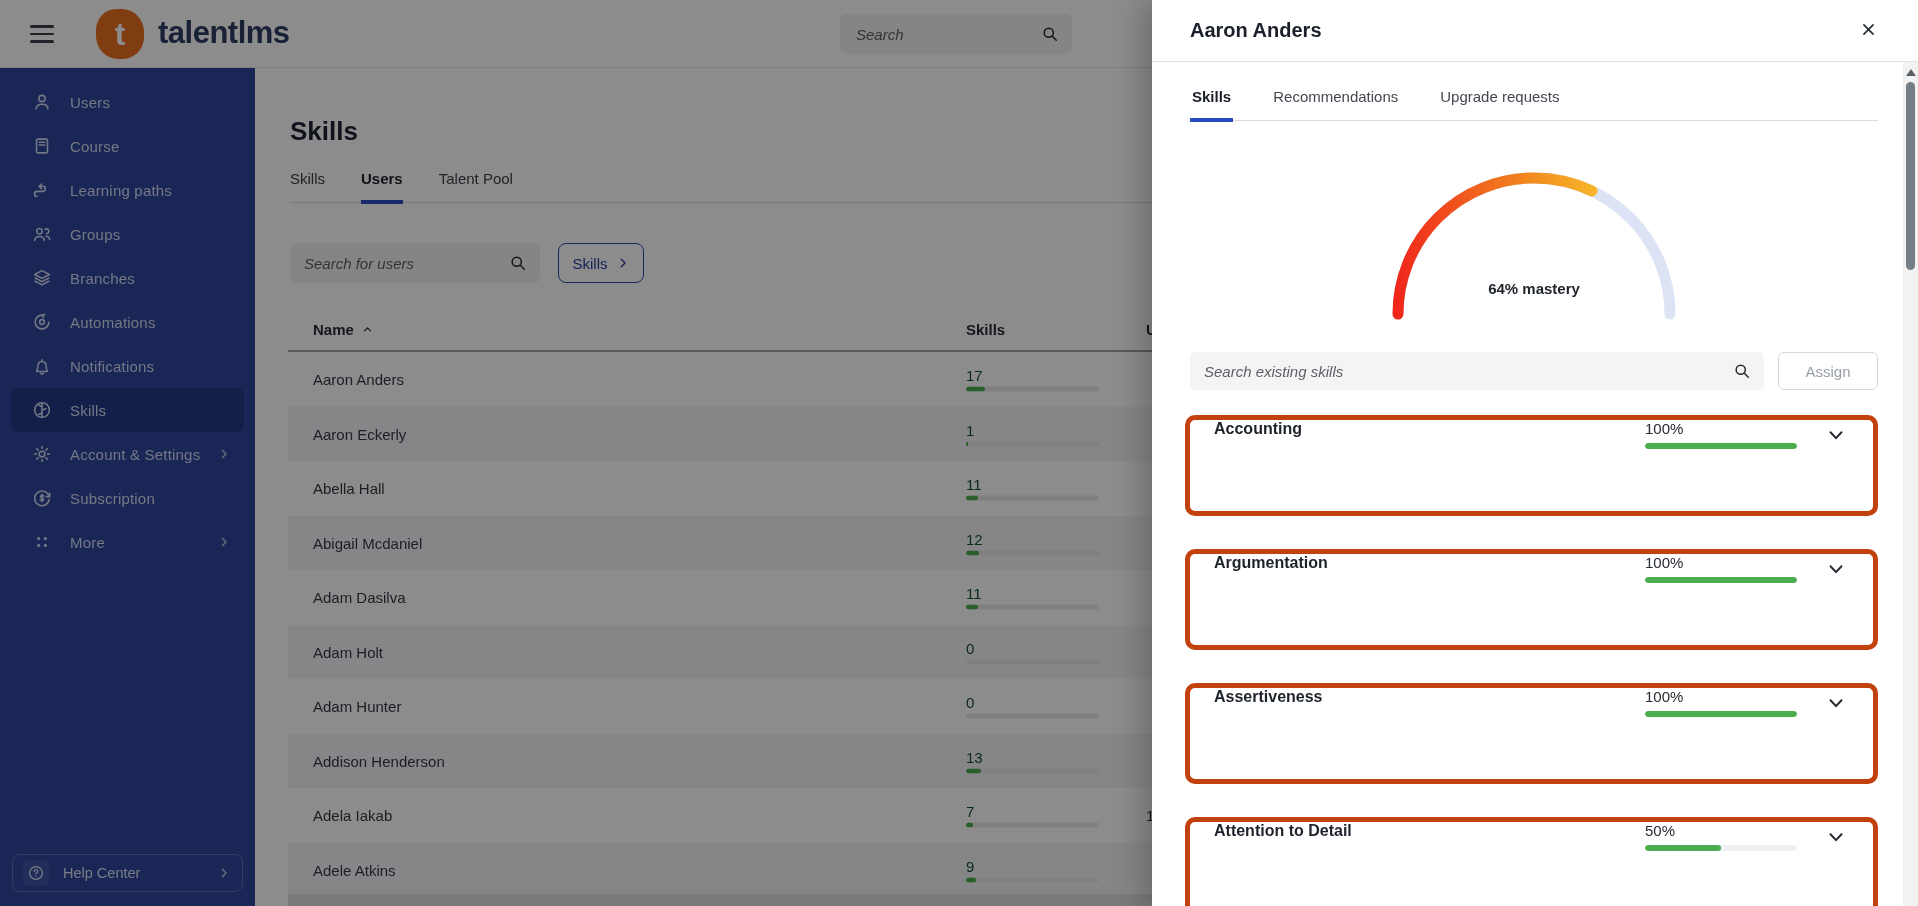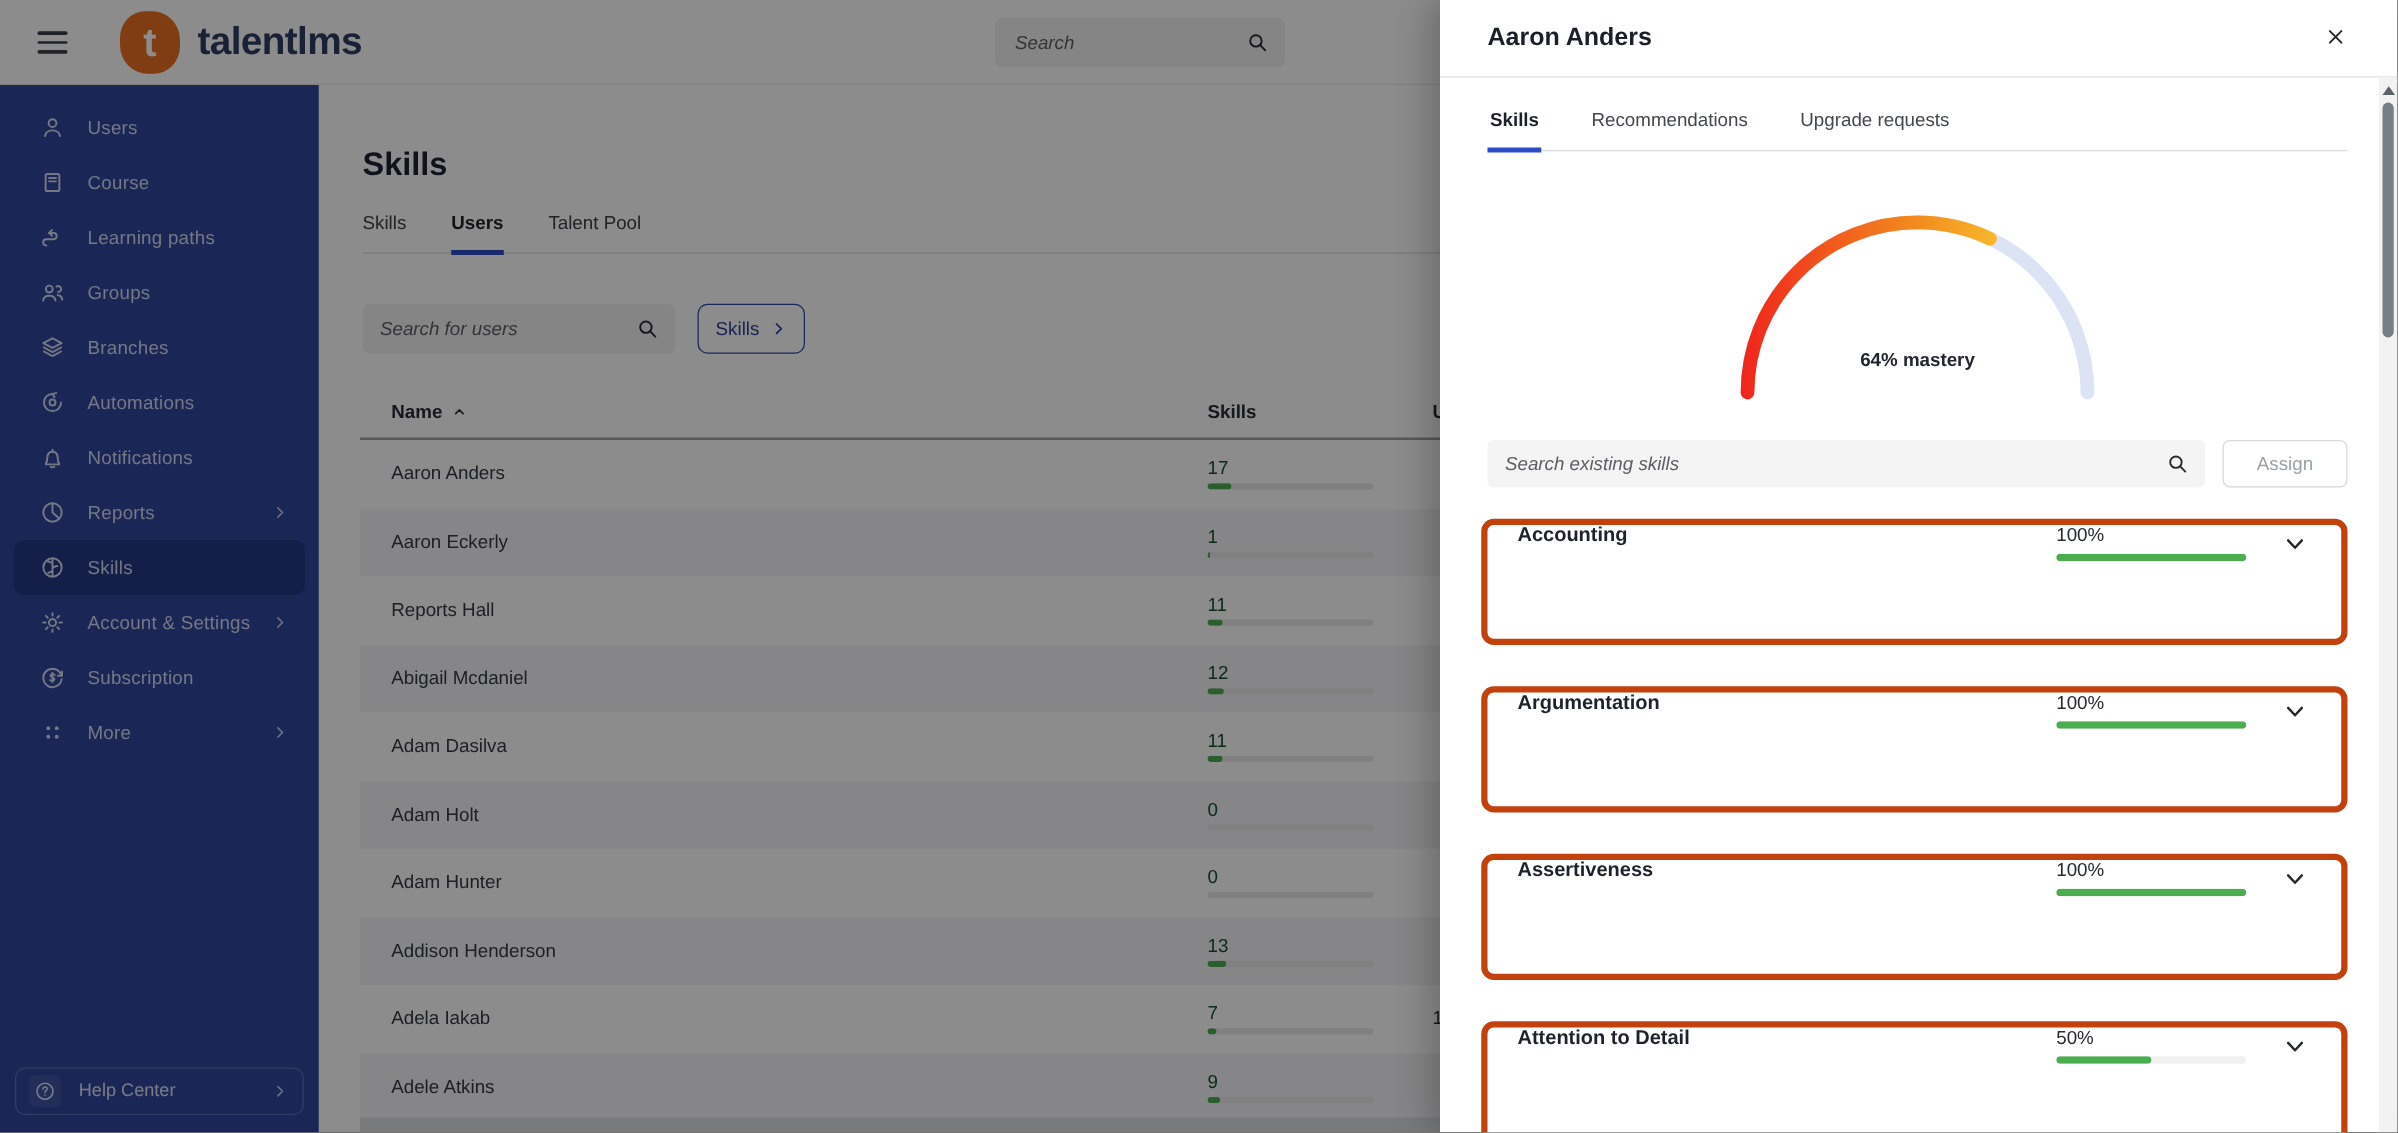--- a/index.html
+++ b/index.html
@@ -5,21 +5,21 @@
   html,body{margin:0;padding:0;background:#222;}
   *{box-sizing:border-box;font-family:"Liberation Sans",sans-serif;}
   #stage{position:relative;width:1918px;height:906px;background:#fff;overflow:hidden;}
 
   
   .topbar{position:absolute;left:0;top:0;width:1918px;height:68px;background:#fff;border-bottom:1px solid #ececec;z-index:1;}
   .hamburger{position:absolute;left:30px;top:25px;width:24px;height:18px;display:flex;flex-direction:column;justify-content:space-between;cursor:pointer;}
   .hamburger span{display:block;height:2.6px;background:#3a4149;border-radius:2px;}
   .logo-blob{position:absolute;left:96px;top:9px;width:48px;height:50px;background:var(--orange);border-radius:42% 46% 44% 46%;display:flex;align-items:center;justify-content:center;color:#fff;font-size:32px;font-weight:700;}
   .wordmark{position:absolute;left:158px;top:15px;font-size:31px;font-weight:700;color:#2f3d63;letter-spacing:-0.5px;}
-  .tb-search{position:absolute;left:796px;top:14px;width:232px;height:40px;background:#f2f3f4;border-radius:6px;}
+  .tb-search{position:absolute;left:840px;top:14px;width:232px;height:40px;background:#f2f3f4;border-radius:6px;}
   .tb-search input{position:absolute;left:0;top:0;width:100%;height:100%;background:transparent;border:none;outline:none;padding:0 44px 0 16px;font-size:15px;color:#33363c;}
   input::placeholder{font-style:italic;color:#5c6066;opacity:1;}
   .search-glyph{position:absolute;right:12px;top:50%;transform:translateY(-50%);width:20px;height:20px;color:#26292e;}
 
   
   .sidebar{position:absolute;left:0;top:68px;width:255px;height:838px;background:var(--navy);z-index:1;color:#dde3f6;}
   .side-list{list-style:none;margin:0;padding:12px 11px 0 11px;}
   .side-item{position:relative;height:44px;display:flex;align-items:center;padding:0 12px 0 20px;border-radius:8px;cursor:pointer;color:#d3daf0;}
   .side-item.active{background:var(--navy-active);}
   .side-icon{width:22px;height:22px;flex:0 0 22px;display:flex;align-items:center;justify-content:center;}
@@ -228,34 +228,20 @@
             </svg>
           </span>
           <span class="side-label">Notifications</span>
           <span class="side-chevron" style="visibility: hidden;">
             <svg viewBox="0 0 24 24" fill="none" stroke="currentColor" stroke-width="2" stroke-linecap="round" stroke-linejoin="round">
               <path d="M9.5 6.5 L15 12 L9.5 17.5"></path>
             </svg>
           </span>
         </li>
 
-        <li class="side-item">
-          <span class="side-icon">
-            <svg viewBox="0 0 24 24" fill="none" stroke="currentColor" stroke-width="1.7" stroke-linecap="round" stroke-linejoin="round">
-              <circle cx="12" cy="12" r="8"></circle>
-              <path d="M12 4 V12 L18 17.2"></path>
-            </svg>
-          </span>
-          <span class="side-label">Reports</span>
-          <span class="side-chevron">
-            <svg viewBox="0 0 24 24" fill="none" stroke="currentColor" stroke-width="2" stroke-linecap="round" stroke-linejoin="round">
-              <path d="M9.5 6.5 L15 12 L9.5 17.5"></path>
-            </svg>
-          </span>
-        </li>
 
         <li class="side-item active">
           <span class="side-icon">
             <svg viewBox="0 0 24 24" fill="none" stroke="currentColor" stroke-width="1.7" stroke-linecap="round" stroke-linejoin="round">
               <circle cx="12" cy="12" r="8"></circle>
               <path d="M12 4.5 V19.5 M12 8.2 C10.2 8.2 9.8 6.4 8.2 6.9 M12 12 C14 12 14.4 10.2 16.2 10.7 M12 15.2 C10.2 15.2 9.8 17 8.2 16.5"></path>
             </svg>
           </span>
           <span class="side-label">Skills</span>
           <span class="side-chevron" style="visibility: hidden;">
@@ -393,21 +379,21 @@
           <span class="cell-skills">
             <span class="count">1</span>
             <span class="mini-track" style="display:block">
               <span class="mini-fill" style="display: block; width: 1.5%;"></span>
             </span>
           </span>
           <span class="cell-upgrade"></span>
         </div>
 
         <div class="trow">
-          <span class="cell-name">Reports Hall</span>
+          <span class="cell-name">Abella Hall</span>
           <span class="cell-skills">
             <span class="count">11</span>
             <span class="mini-track" style="display:block">
               <span class="mini-fill" style="display: block; width: 9%;"></span>
             </span>
           </span>
           <span class="cell-upgrade"></span>
         </div>
 
         <div class="trow">

